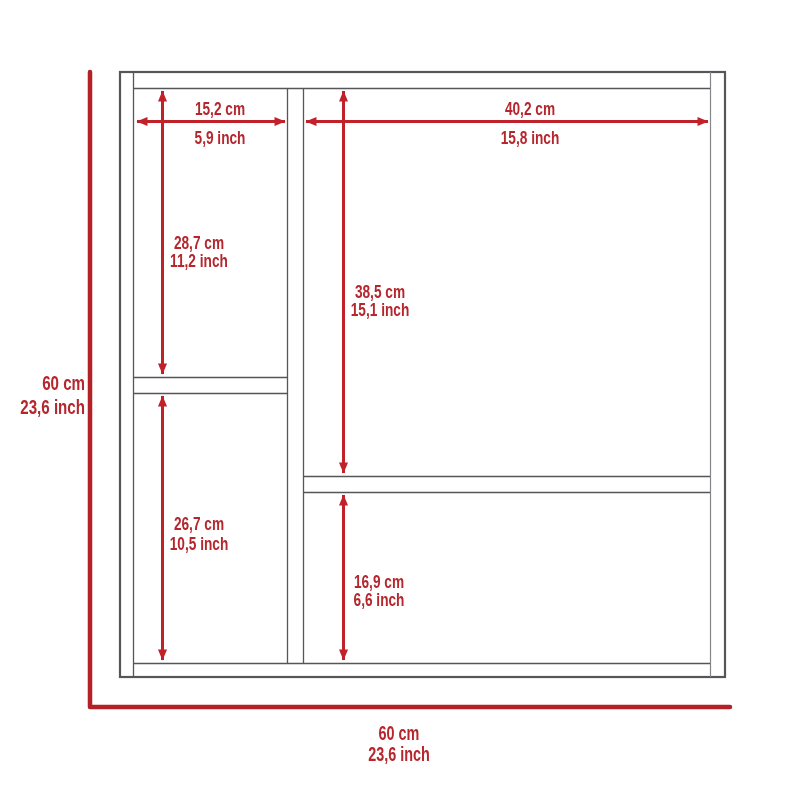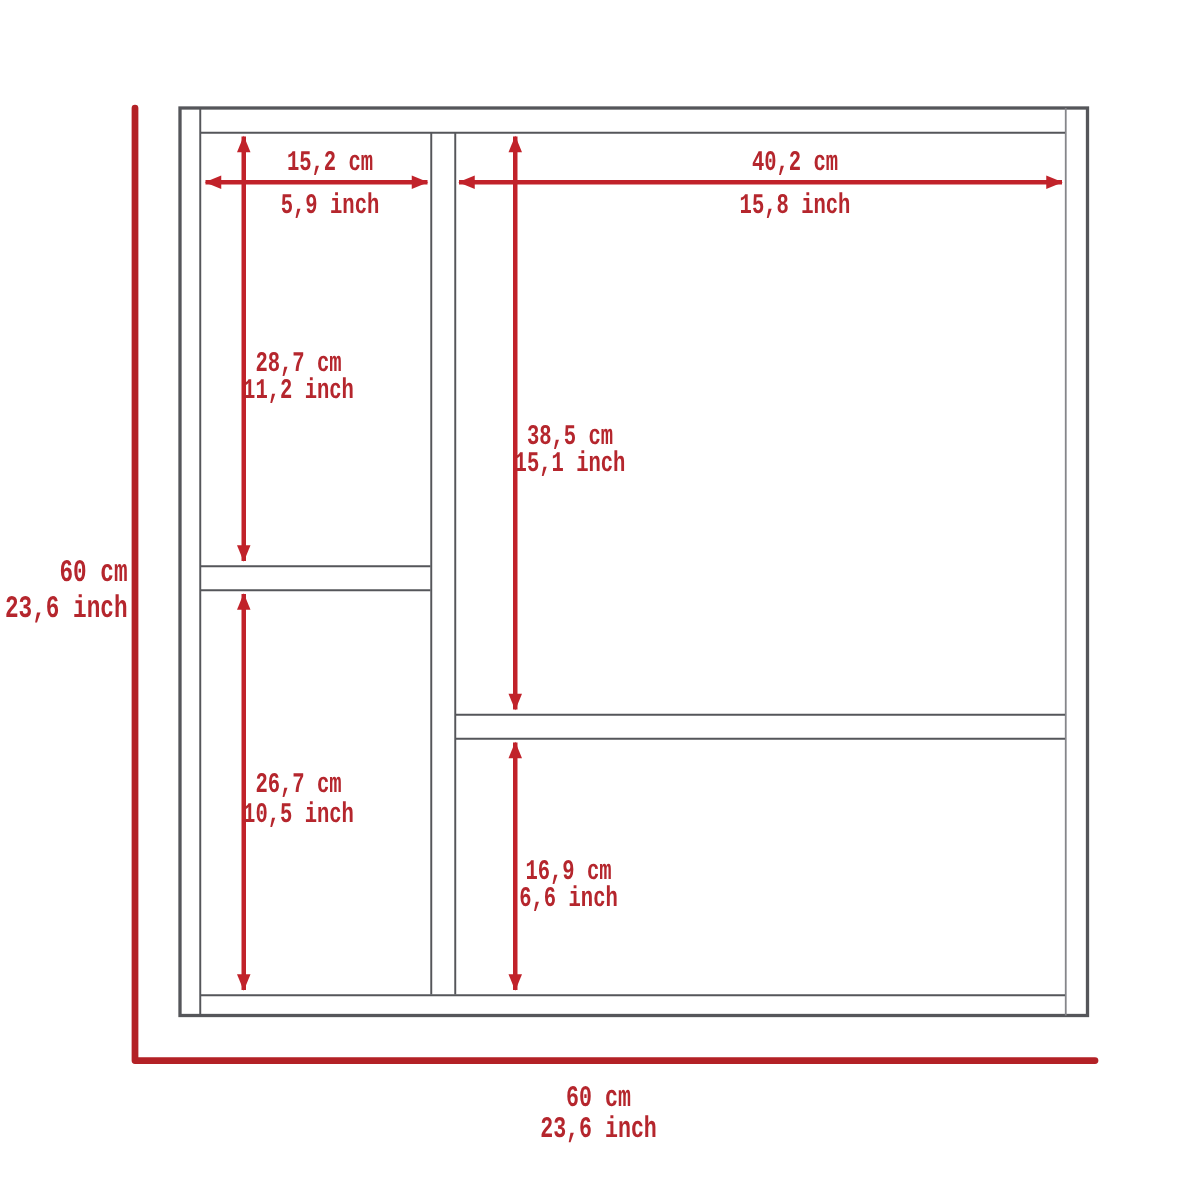--- a/index.html
+++ b/index.html
@@ -6,21 +6,21 @@
     --dimension-red:#c1222a;
     --outline-red:#b32126;
     --text-red:#b5262d;
     --frame-gray:#55565a;
     --background:#ffffff;
   }
   *{margin:0;padding:0;box-sizing:border-box;}
   html,body{width:800px;height:800px;background:var(--background);overflow:hidden;}
   .stage{
     position:relative;width:800px;height:800px;
-    font-family:Liberation Mono, monospace;
+    font-family:Liberation Sans, sans-serif;
     background:var(--background);
   }
   .stage svg{position:absolute;left:0;top:0;}
   .frame-outer{stroke:var(--frame-gray);stroke-width:2.2;fill:none;}
   .frame-line{stroke:var(--frame-gray);stroke-width:1.3;fill:none;}
   .frame-line-light{stroke:#85868a;stroke-width:1.2;fill:none;}
   .dim-arrow{stroke:var(--dimension-red);stroke-width:3;}
   .arrow-fill{fill:var(--dimension-red);}
   .outline-red{stroke:var(--outline-red);stroke-width:4.5;fill:none;}
   .dim-label{

